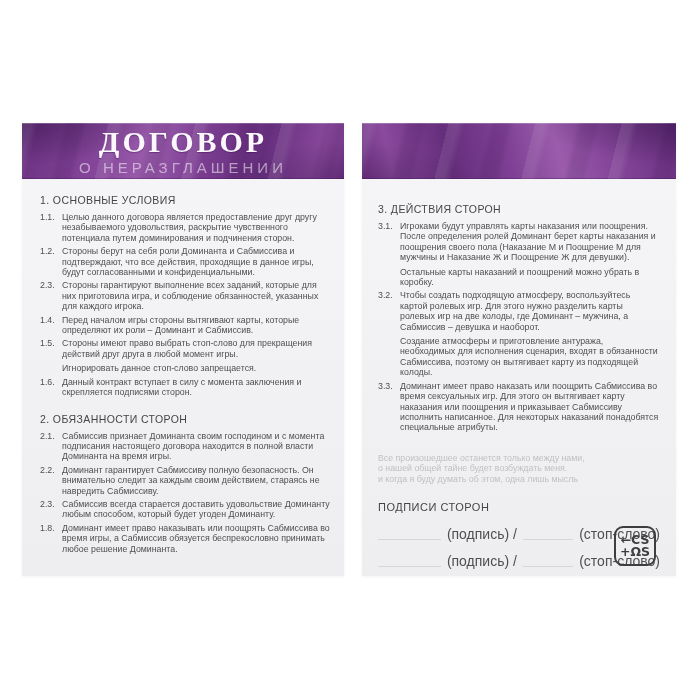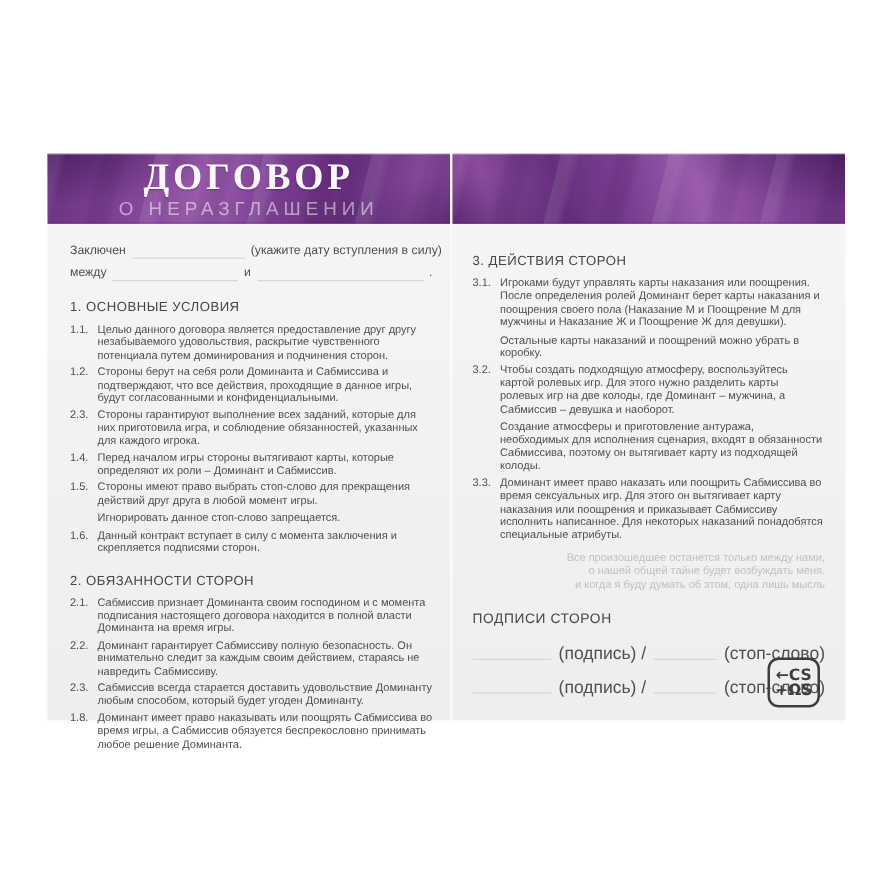--- a/index.html
+++ b/index.html
@@ -1,21 +1,21 @@
 <!DOCTYPE html>
 <html><head>
 <meta charset="utf-8">
 <style>
   html,body{margin:0;padding:0;background:#ffffff;}
   .canvas{position:relative;width:700px;height:700px;background:#ffffff;overflow:hidden;
           font-family:"Liberation Sans",sans-serif;color:#4f4f4f;}
   .page{position:absolute;top:123px;height:453px;
         background:linear-gradient(180deg,#f6f6f8 0%,#f1f1f3 60%,#eeeef1 100%);
         box-shadow:0 1px 3px rgba(0,0,0,.05);}
-  .page-left{left:38px;width:322px;}
+  .page-left{left:22px;width:322px;}
   .page-right{left:362px;width:314px;}
 
   
   .band{height:56px;position:relative;overflow:hidden;
     box-shadow:inset 0 1px 0 rgba(255,255,255,.22), inset 0 -1px 0 rgba(60,15,80,.35);}
   .band-left{background:
     radial-gradient(90% 190% at 0% -20%, rgba(25,0,45,.42), transparent 50%),
     radial-gradient(70% 160% at 100% 120%, rgba(25,0,45,.28), transparent 55%),
     linear-gradient(104deg,#6a3180 0%,#86479b 26%,#9a5cab 40%,#7c3e92 55%,#652e7c 74%,#8a4a9d 92%,#713586 100%);}
   .band-right{background:
@@ -38,21 +38,21 @@
   .b-date{flex:0 0 90px;margin:0 5px;}
   .b-between{flex:0 0 100px;margin:0 5px;}
   .b-and{flex:1;margin:0 4px 0 5px;}
 
   .sec-title{font-size:10.5px;letter-spacing:.4px;color:#454545;margin:15px 0 6px;}
   .item{display:flex;font-size:8.8px;line-height:10.4px;margin-bottom:3px;}
   .item .num{flex:0 0 22px;}
   .item .col{flex:1;}
   .item .p2{margin-top:4px;}
 
-  .quote{margin-top:8px;text-align:right;font-size:8.8px;line-height:10.6px;color:#c0c0c0;}
+  .quote{margin-top:20px;text-align:left;font-size:8.8px;line-height:10.6px;color:#c0c0c0;}
 
   .sig-title{font-size:11px;letter-spacing:.5px;color:#454545;margin:16px 0 4px;}
   .sig-row{display:flex;align-items:flex-end;font-size:14px;line-height:12px;margin-top:15px;white-space:nowrap;}
   .sig-row .blank{height:10px;}
   .b-sig{flex:1.25;margin-right:6px;}
   .b-stop{flex:1;margin:0 6px;}
 
   .logo{position:absolute;right:20px;bottom:10px;width:38px;height:36px;
     border:2.5px solid #3e3e40;border-radius:9px;display:flex;flex-direction:column;
     align-items:center;justify-content:center;
@@ -65,34 +65,20 @@
 <div class="canvas">
 
   <div class="page page-left">
     <div class="band band-left">
       <div class="band-inner">
         <div class="band-title">ДОГОВОР</div>
         <div class="band-subtitle">О НЕРАЗГЛАШЕНИИ</div>
       </div>
     </div>
     <div class="body">
-      <div class="intro">
-        <div class="intro-row">
-          <span class="lbl">Заключен</span>
-          <span class="blank b-date"></span>
-          <span class="lbl">(укажите дату вступления в силу)</span>
-        </div>
-        <div class="intro-row">
-          <span class="lbl">между</span>
-          <span class="blank b-between"></span>
-          <span class="lbl">и</span>
-          <span class="blank b-and"></span>
-          <span class="lbl">.</span>
-        </div>
-      </div>
 
       <div class="sec-title">1. ОСНОВНЫЕ УСЛОВИЯ</div>
       <div class="item">
         <span class="num">1.1.</span>
         <span class="col"><span class="txt">Целью данного договора является предоставление друг другу незабываемого удовольствия, раскрытие чувственного потенциала путем доминирования и подчинения сторон.</span></span>
       </div>
       <div class="item">
         <span class="num">1.2.</span>
         <span class="col"><span class="txt">Стороны берут на себя роли Доминанта и Сабмиссива и подтверждают, что все действия, проходящие в данное игры, будут согласованными и конфиденциальными.</span></span>
       </div>

